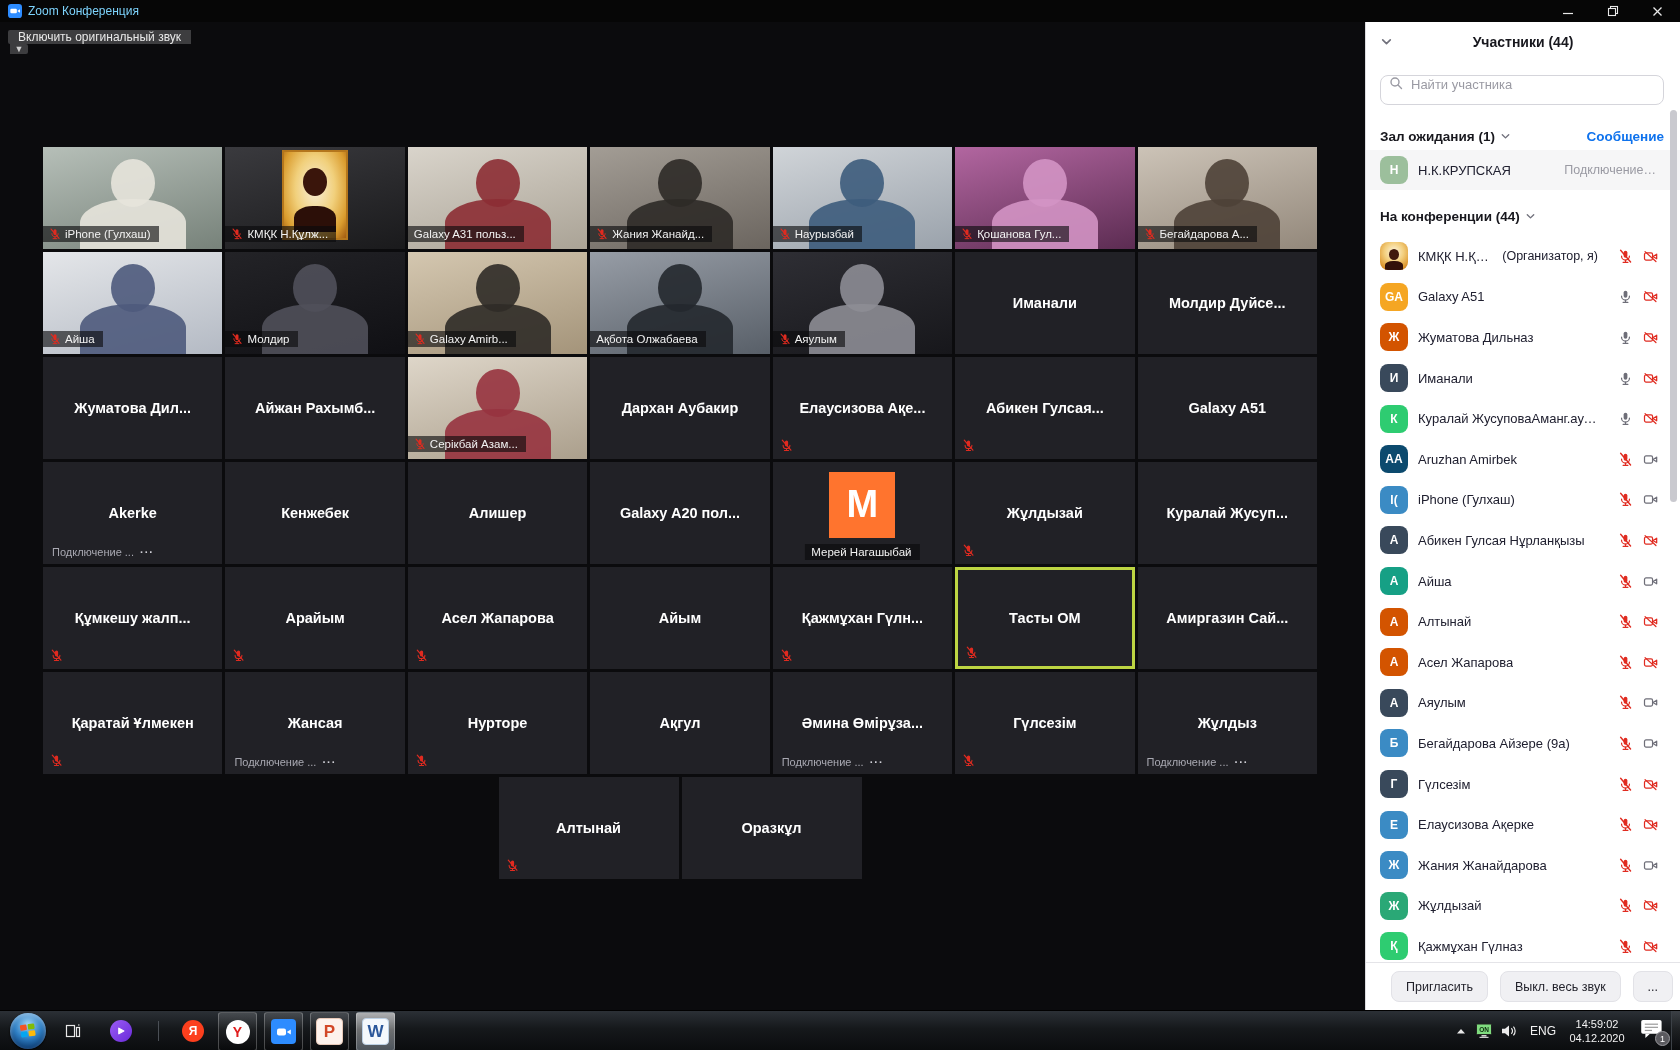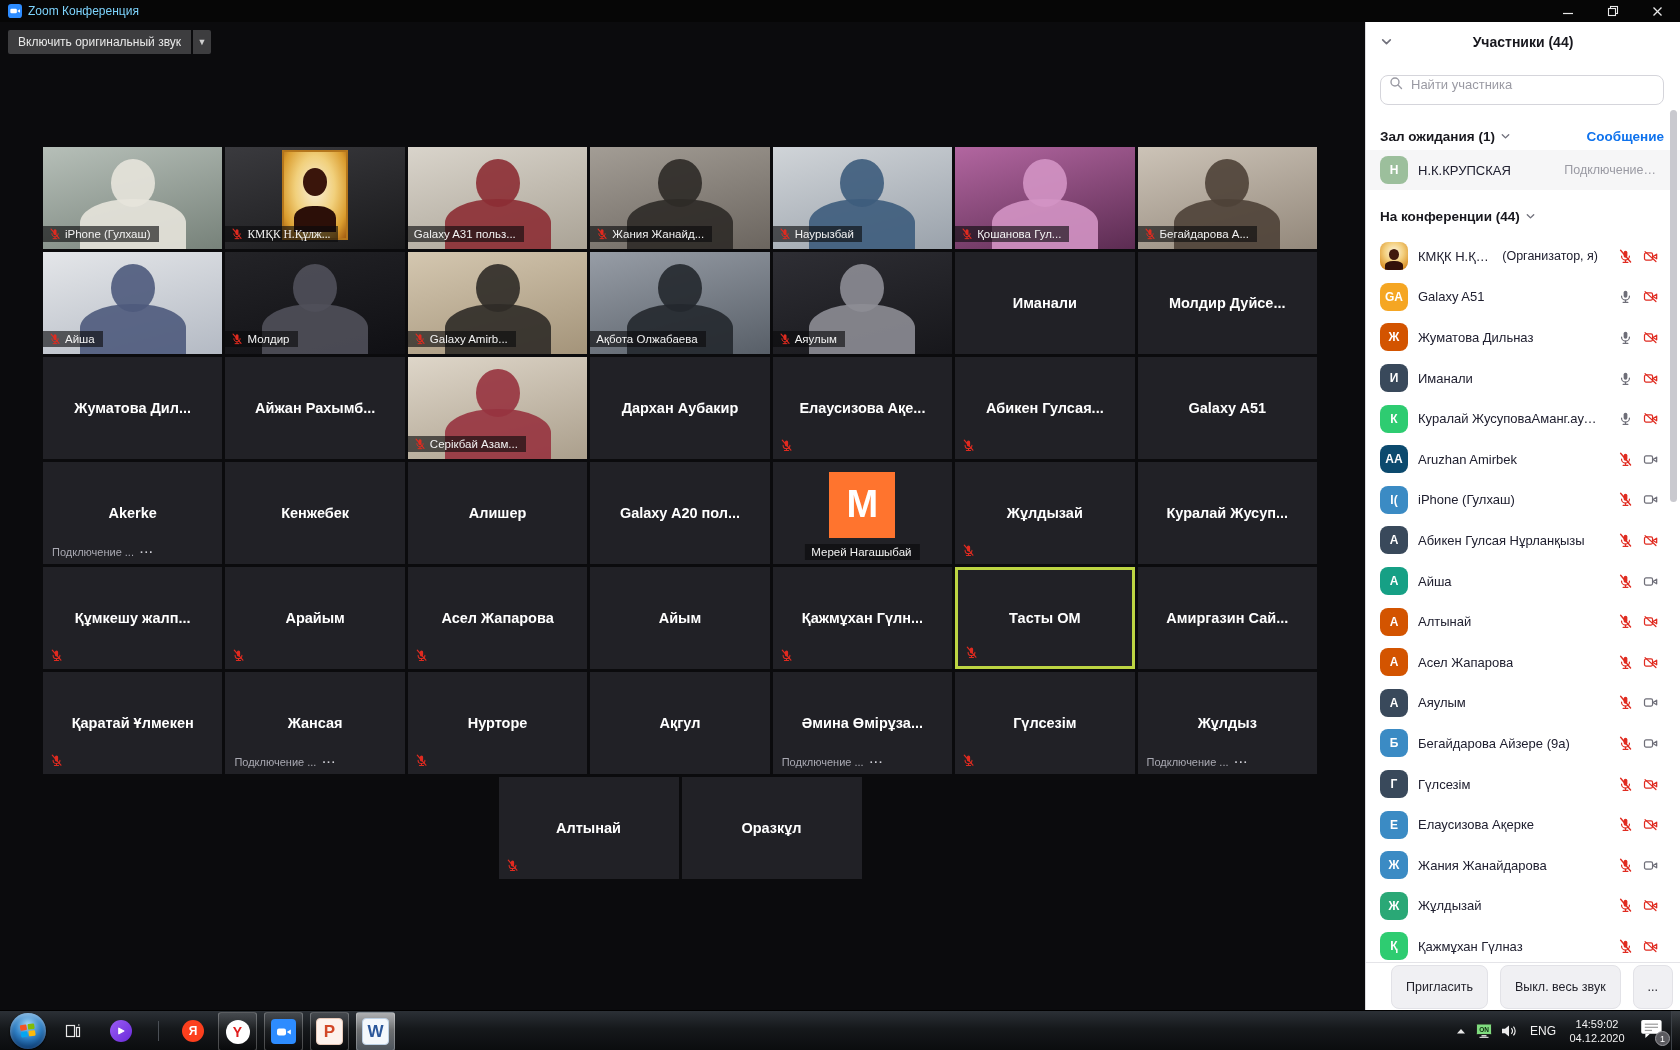--- a/index.html
+++ b/index.html
@@ -9,21 +9,21 @@
   
   .titlebar{position:absolute;left:0;top:0;width:1680px;height:22px;background:#060606;
     display:flex;align-items:center;color:#7dd3fc;font-size:12px;}
   .titlebar .zlogo{margin:0 6px 0 8px;width:14px;height:14px;display:flex;}
   .win-controls{position:absolute;right:0;top:0;height:22px;display:flex;}
   .win-btn{width:45px;height:22px;display:flex;align-items:center;justify-content:center;}
   .win-btn svg{display:block}
 
   
   .video-area{position:absolute;left:0;top:22px;width:1365px;height:988px;background:#0b0b0d;}
-  .audio-btn{position:absolute;left:8px;top:8px;height:24px;display:flex;align-items:stretch;cursor:default;}
+  .audio-btn{position:absolute;left:8px;top:8px;height:24px;display:flex;align-items:stretch;cursor:default;flex-direction:column;}
   .audio-btn .main{background:#3d3d3f;color:#e8e8e8;font-size:12px;display:flex;align-items:center;
     padding:0 10px;border-radius:2px 0 0 2px;}
   .audio-btn .arrow{background:#3d3d3f;color:#cfcfcf;width:18px;margin-left:2px;display:flex;
     align-items:center;justify-content:center;font-size:9px;border-radius:0 2px 2px 0;}
 
   #grid{position:absolute;left:43px;top:125px;width:1274px;display:grid;
     grid-template-columns:repeat(7,1fr);gap:3px;}
   #grid-last{position:absolute;left:43px;top:755px;width:1274px;display:flex;justify-content:center;gap:3px;}
   .tile{position:relative;height:102px;background:#212126;box-sizing:border-box;overflow:hidden;}
   #grid-last .tile{width:180px;}
@@ -78,21 +78,21 @@
   .pname{font-size:13px;color:#202030;white-space:nowrap;overflow:hidden;text-overflow:ellipsis;}
   .psuffix{font-size:12.5px;color:#202030;white-space:nowrap;}
   .pstatus{margin-left:auto;color:#9a9aa3;font-size:12.5px;}
   .pconfhead{position:absolute;left:14px;top:181px;height:26px;display:flex;align-items:center;}
   .plist{position:absolute;left:0;right:0;top:214px;bottom:47px;overflow:hidden;}
   .prow{height:40.6px;display:flex;align-items:center;gap:10px;padding:0 22px 0 14px;box-sizing:border-box;}
   .prow .spacer{flex:1;}
   .picon{display:flex;flex:none;}
   .pfooter{position:absolute;left:0;right:0;bottom:0;height:47px;border-top:1px solid #e4e4e8;
     display:flex;align-items:center;gap:12px;padding-left:25px;background:#fff;}
-  .fbtn{height:44px;padding:0 14px;border-radius:8px;background:#f0f0f3;border:1px solid #e2e2e7;
+  .fbtn{height:31px;padding:0 14px;border-radius:8px;background:#f0f0f3;border:1px solid #e2e2e7;
     font-size:12.5px;color:#1f1f28;display:flex;align-items:center;}
   .pscroll{position:absolute;right:3px;top:88px;width:7px;height:392px;border-radius:4px;background:#c9c9cf;}
 
   
   .taskbar{position:absolute;left:0;top:1010px;width:1680px;height:40px;
     background:linear-gradient(#2b3036,#15181b 45%,#0a0c0e);border-top:1px solid #000;}
   .orb{position:absolute;left:10px;top:2px;width:36px;height:36px;border-radius:50%;
     background:radial-gradient(circle at 50% 32%,#9fd4f5 0%,#2f7fc4 45%,#0d3d74 78%,#06203f 100%);
     box-shadow:inset 0 2px 4px rgba(255,255,255,.45),0 1px 2px #000;
     display:flex;align-items:center;justify-content:center;}
@@ -174,21 +174,21 @@
                   <path d="M3.8 7.6c0 2.3 1.9 4.2 4.2 4.2s4.2-1.9 4.2-4.2"></path>
                   <line x1="8" y1="11.8" x2="8" y2="14.2"></line>
                   <line x1="5.4" y1="14.2" x2="10.6" y2="14.2"></line>
                   <line x1="2.8" y1="1.4" x2="13.4" y2="13.8" stroke-width="1.5"></line>
                 </g>
               </svg>
             </span>
             <span>iPhone (Гулхаш)</span>
           </div>
         </div>
-        <div class="tile" style="background: linear-gradient(165deg, rgb(58, 58, 62), rgb(26, 26, 28)); font-family: Liberation Serif, serif;">
+        <div class="tile" style="background: linear-gradient(165deg, rgb(58, 58, 62), rgb(26, 26, 28));">
           <div class="frame">
             <div class="fr-head"></div>
             <div class="fr-body"></div>
           </div>
           <div class="lbar">
             <span class="picon">
               <svg width="12" height="12" viewBox="0 0 16 16">
                 <g fill="none" stroke="#e02b20" stroke-width="1.3" stroke-linecap="round">
                   <rect x="6" y="1.8" width="4" height="7.4" rx="2" fill="#e02b20" stroke="none"></rect>
                   <path d="M3.8 7.6c0 2.3 1.9 4.2 4.2 4.2s4.2-1.9 4.2-4.2"></path>

